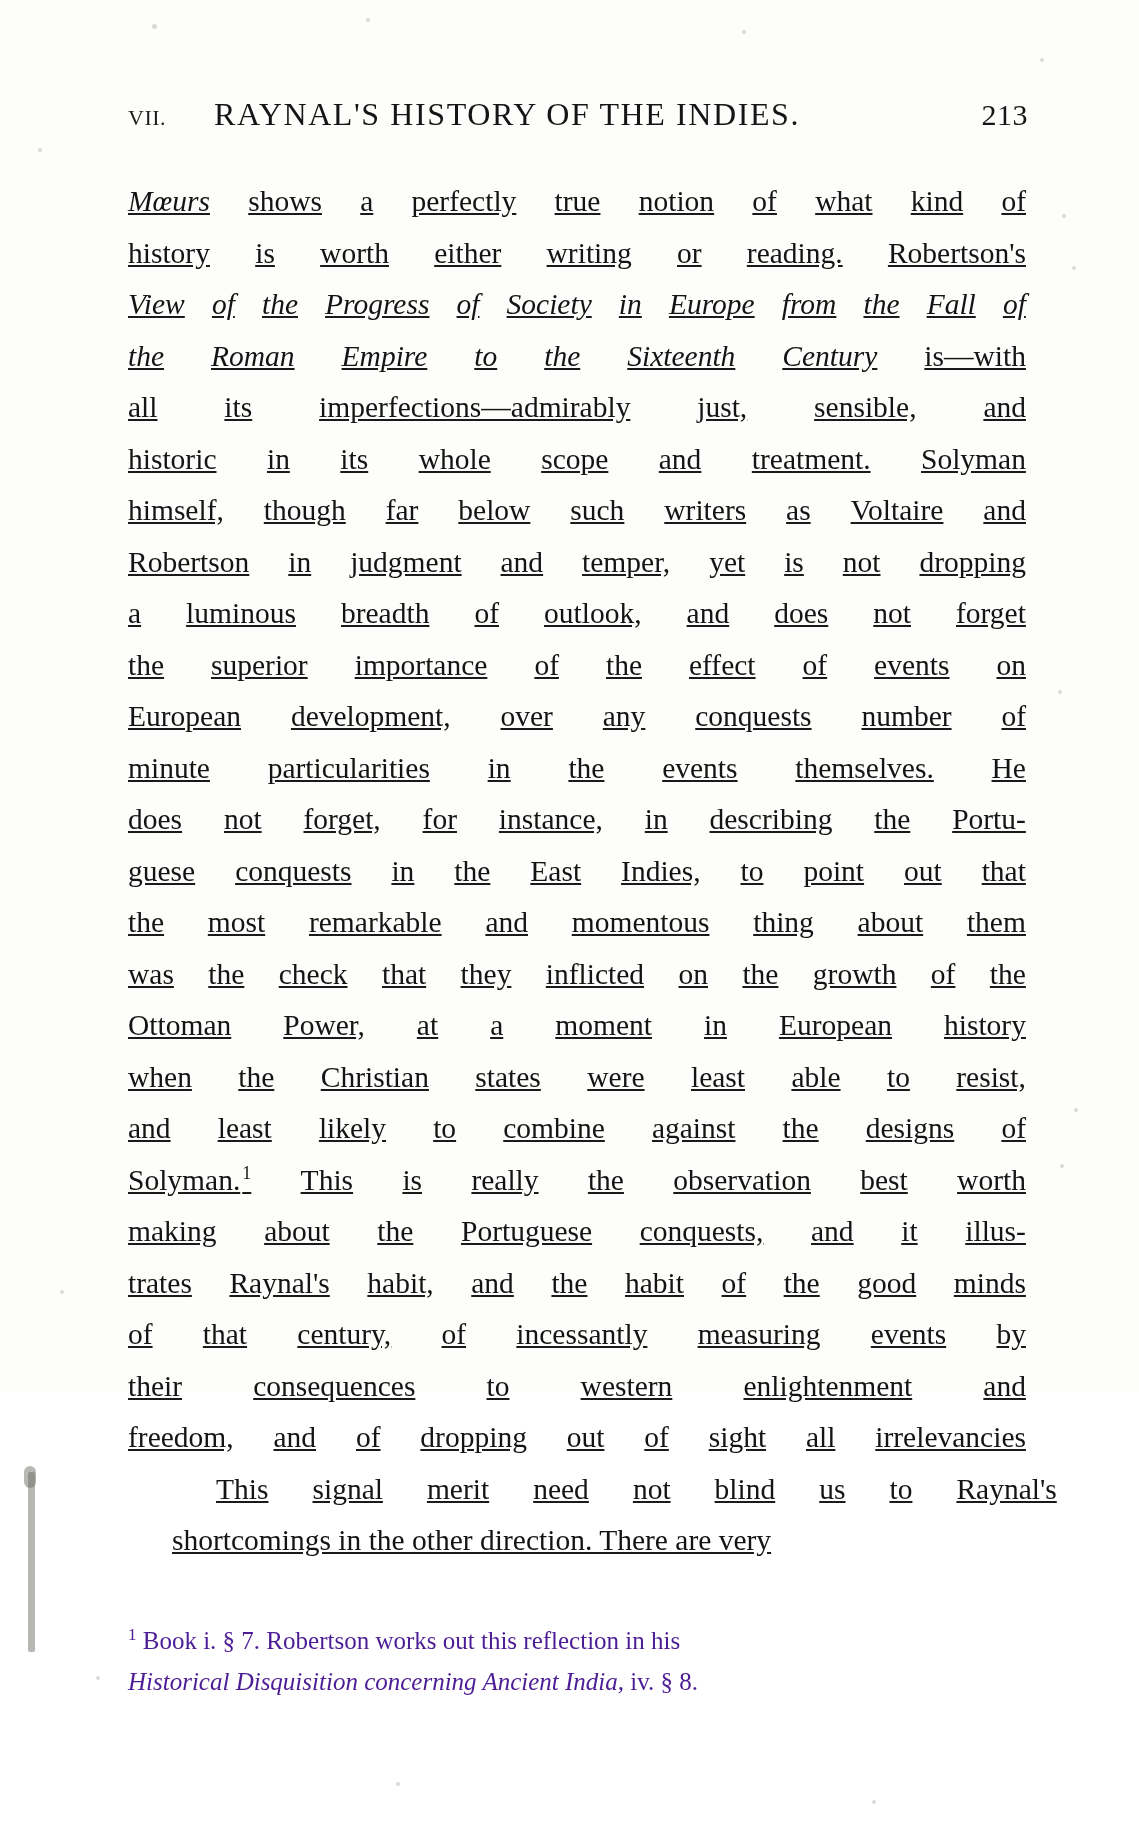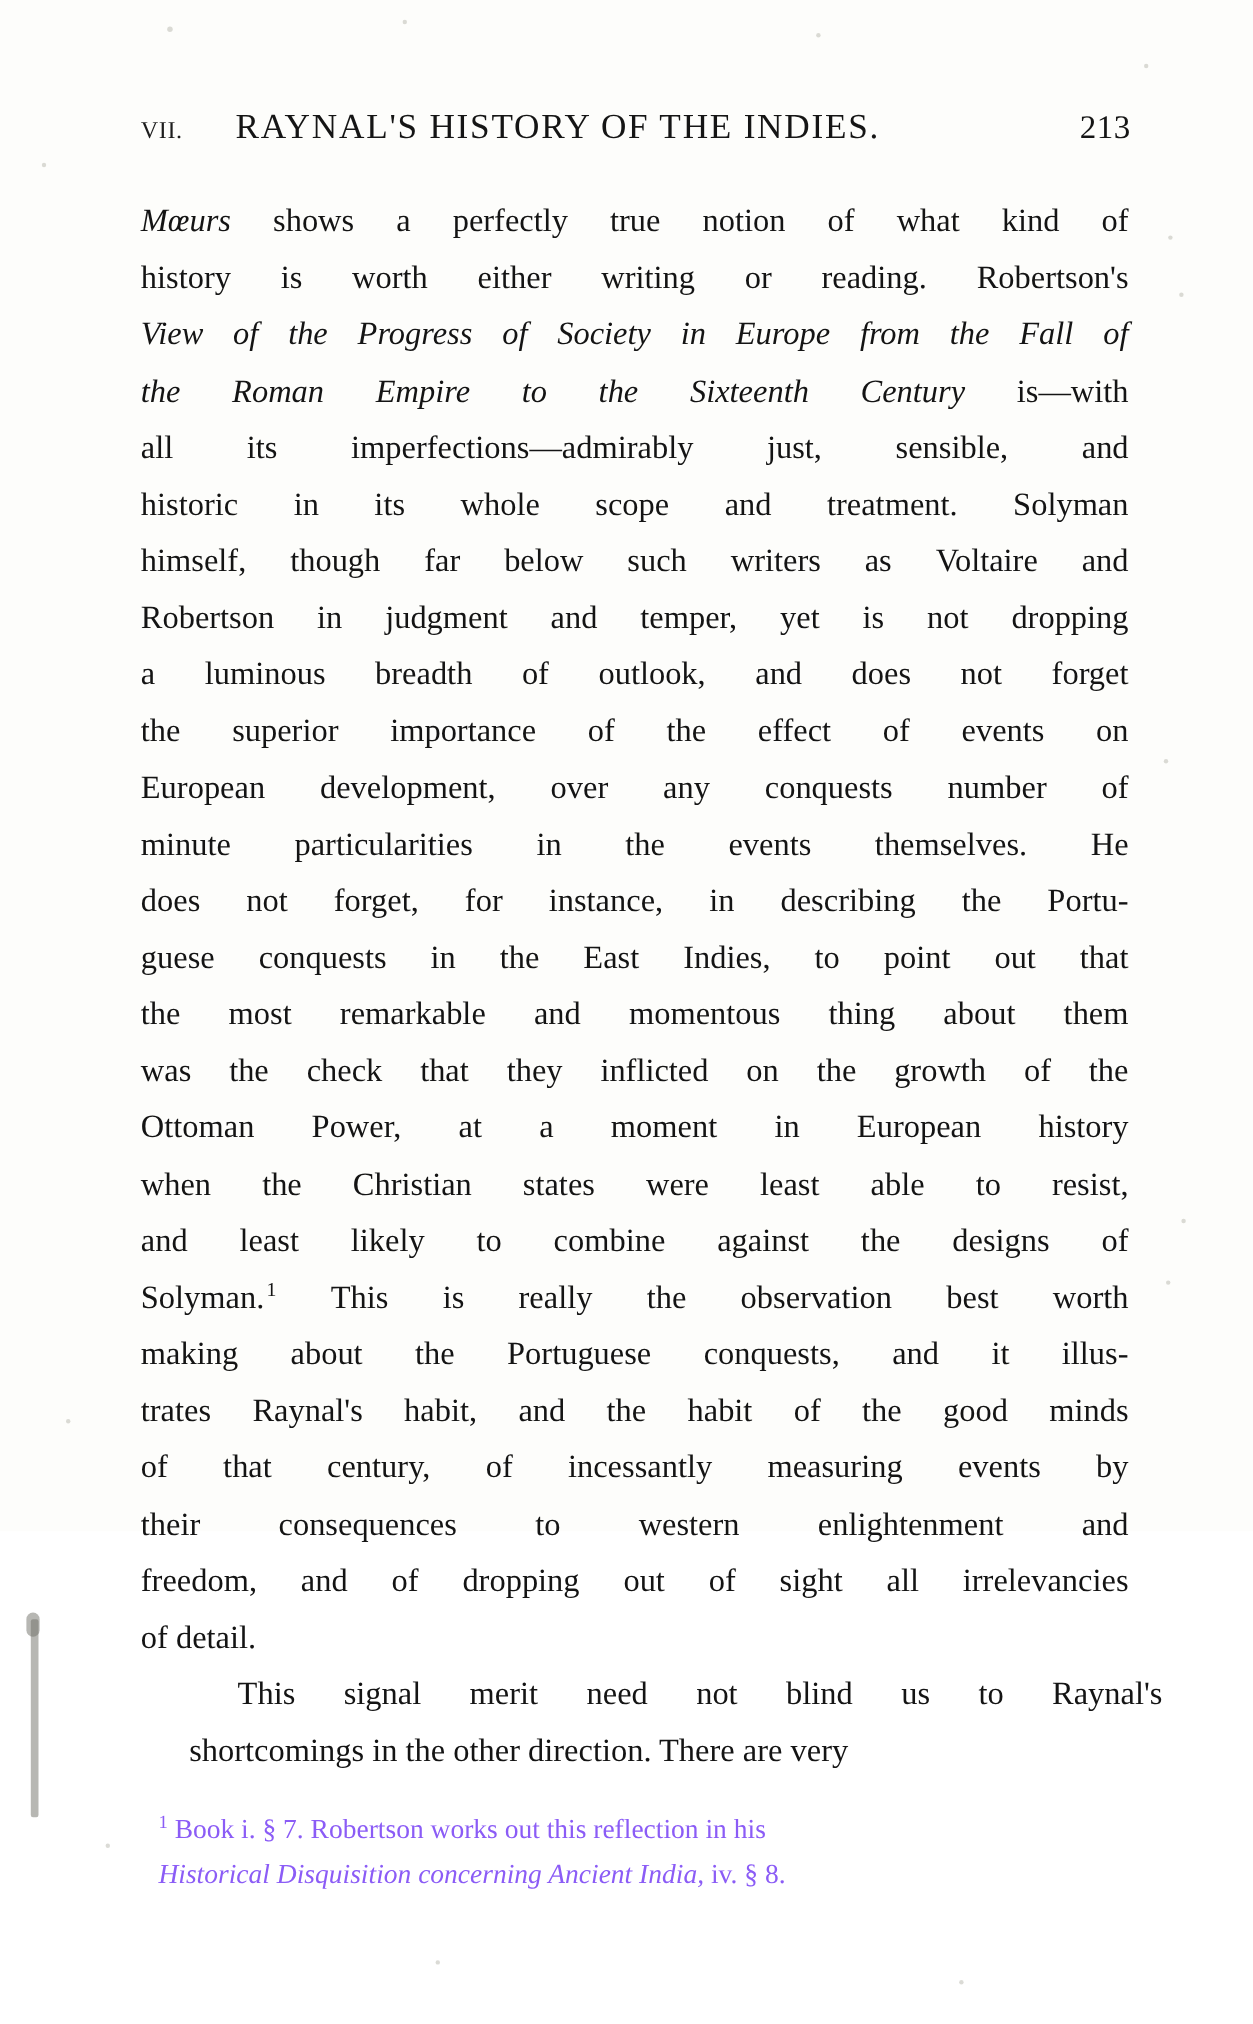--- a/index.html
+++ b/index.html
@@ -68,20 +68,21 @@
     width: 90px;
     text-align: right;
     letter-spacing: 0.5px;
   }
 
   .body-block {
     position: absolute;
     left: 128px;
     top: 176px;
     width: 898px;
+    text-decoration: underline;
   }
   .para {
     font-size: 29.5px;
     line-height: 51.5px;
     text-align: justify;
     text-justify: inter-word;
     color: #141414;
     margin: 0;
   }
   .para + .para {
@@ -98,27 +99,26 @@
   .just > span { white-space: pre; }
   .it { font-style: italic; }
   sup.fn {
     font-size: 18px;
     vertical-align: super;
     line-height: 0;
     padding-left: 2px;
   }
   .footnote {
     position: absolute;
-    left: 144px;
+    left: 128px;
     top: 1620px;
     width: 898px;
     font-size: 25px;
     line-height: 41px;
-    color: #8b5cf6;
-    margin-top: 23px;
+    color: #4c1d95;
   }
   .footnote .fnum {
     font-size: 17px;
     vertical-align: super;
     line-height: 0;
   }
   .footnote .fn-line {
     display: block;
     white-space: nowrap;
   }
@@ -412,21 +412,20 @@
           <span><span>freedom,</span></span>
           <span><span>and</span></span>
           <span><span>of</span></span>
           <span><span>dropping</span></span>
           <span><span>out</span></span>
           <span><span>of</span></span>
           <span><span>sight</span></span>
           <span><span>all</span></span>
           <span><span>irrelevancies</span></span>
         </span>
-        <span class="line"><span>of detail.</span></span>
       </p>
     <p class="para" id="para-2">
         <span class="line just" style="padding-left: 44px; box-sizing: border-box;">
           <span><span>This</span></span>
           <span><span>signal</span></span>
           <span><span>merit</span></span>
           <span><span>need</span></span>
           <span><span>not</span></span>
           <span><span>blind</span></span>
           <span><span>us</span></span>

